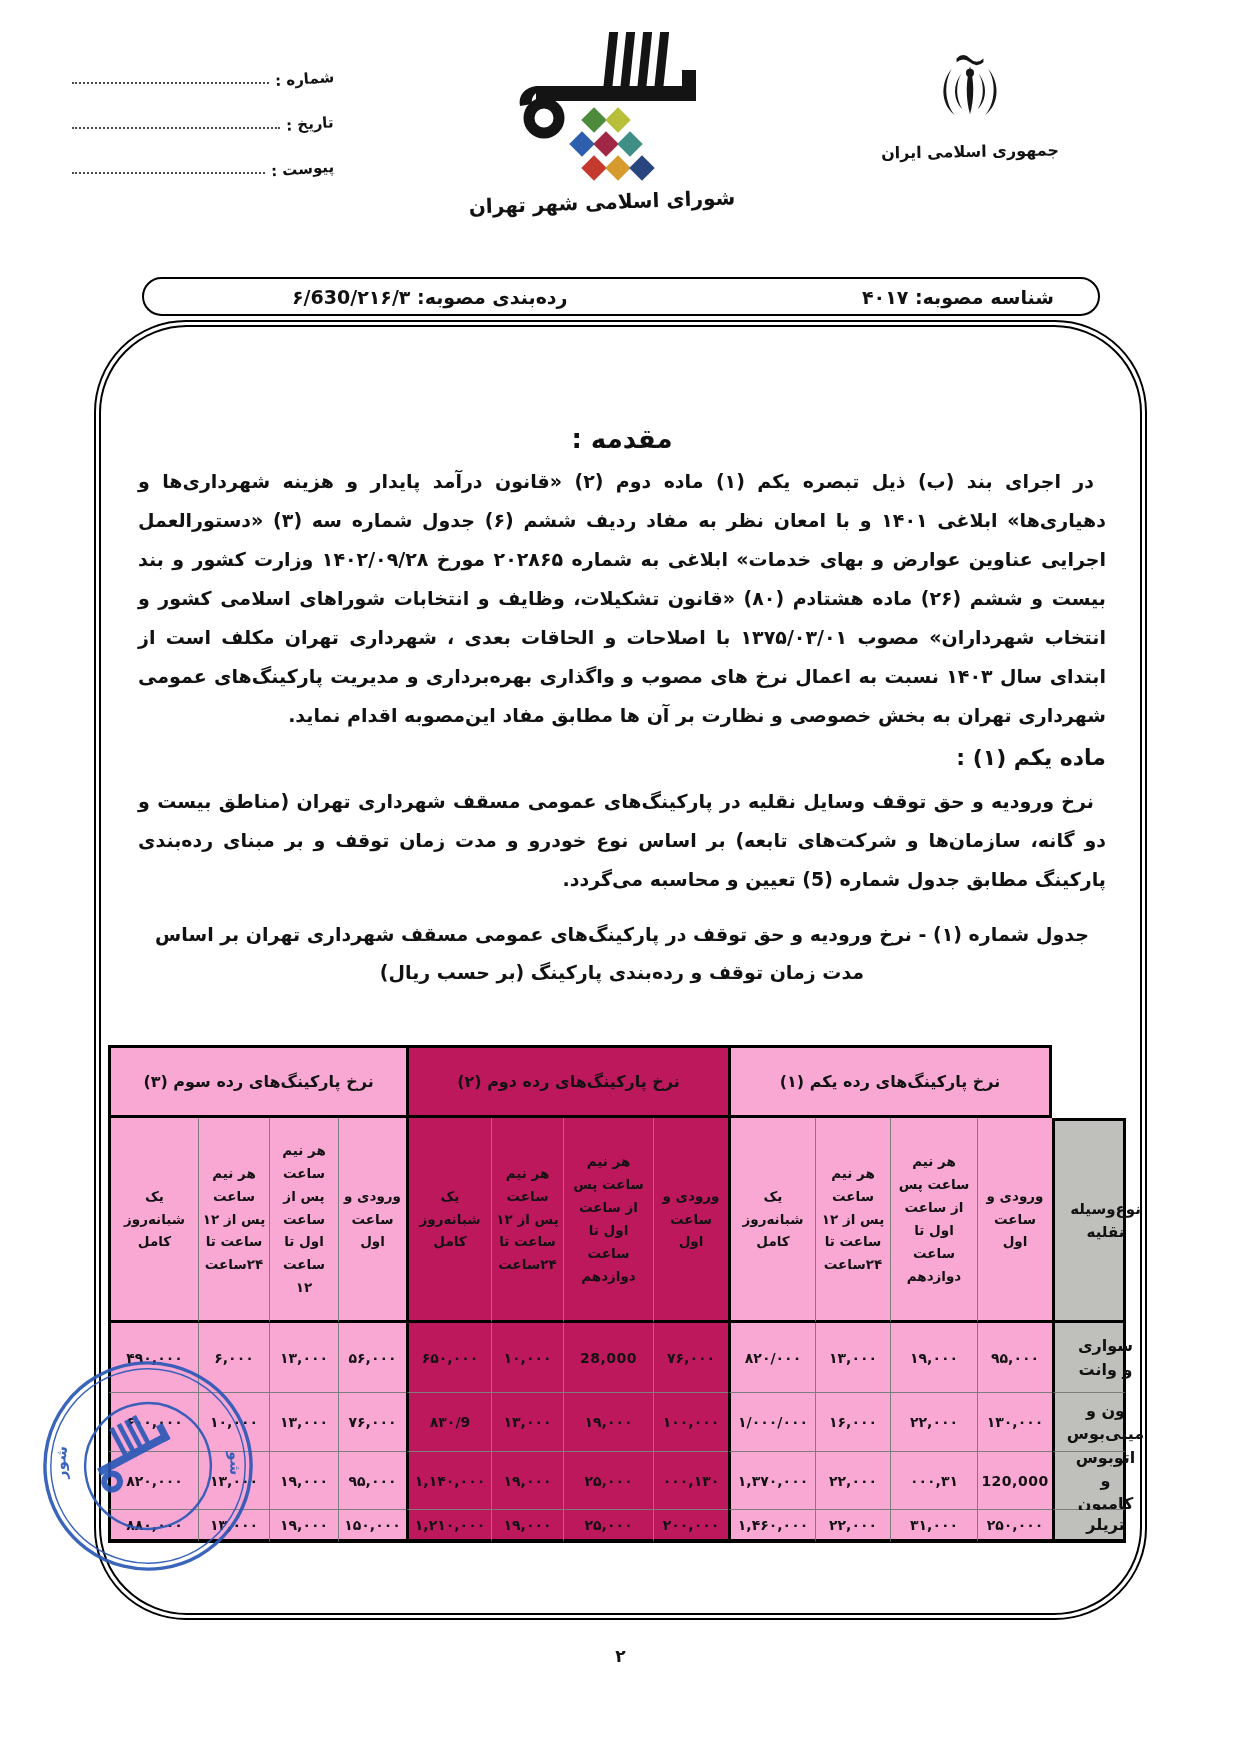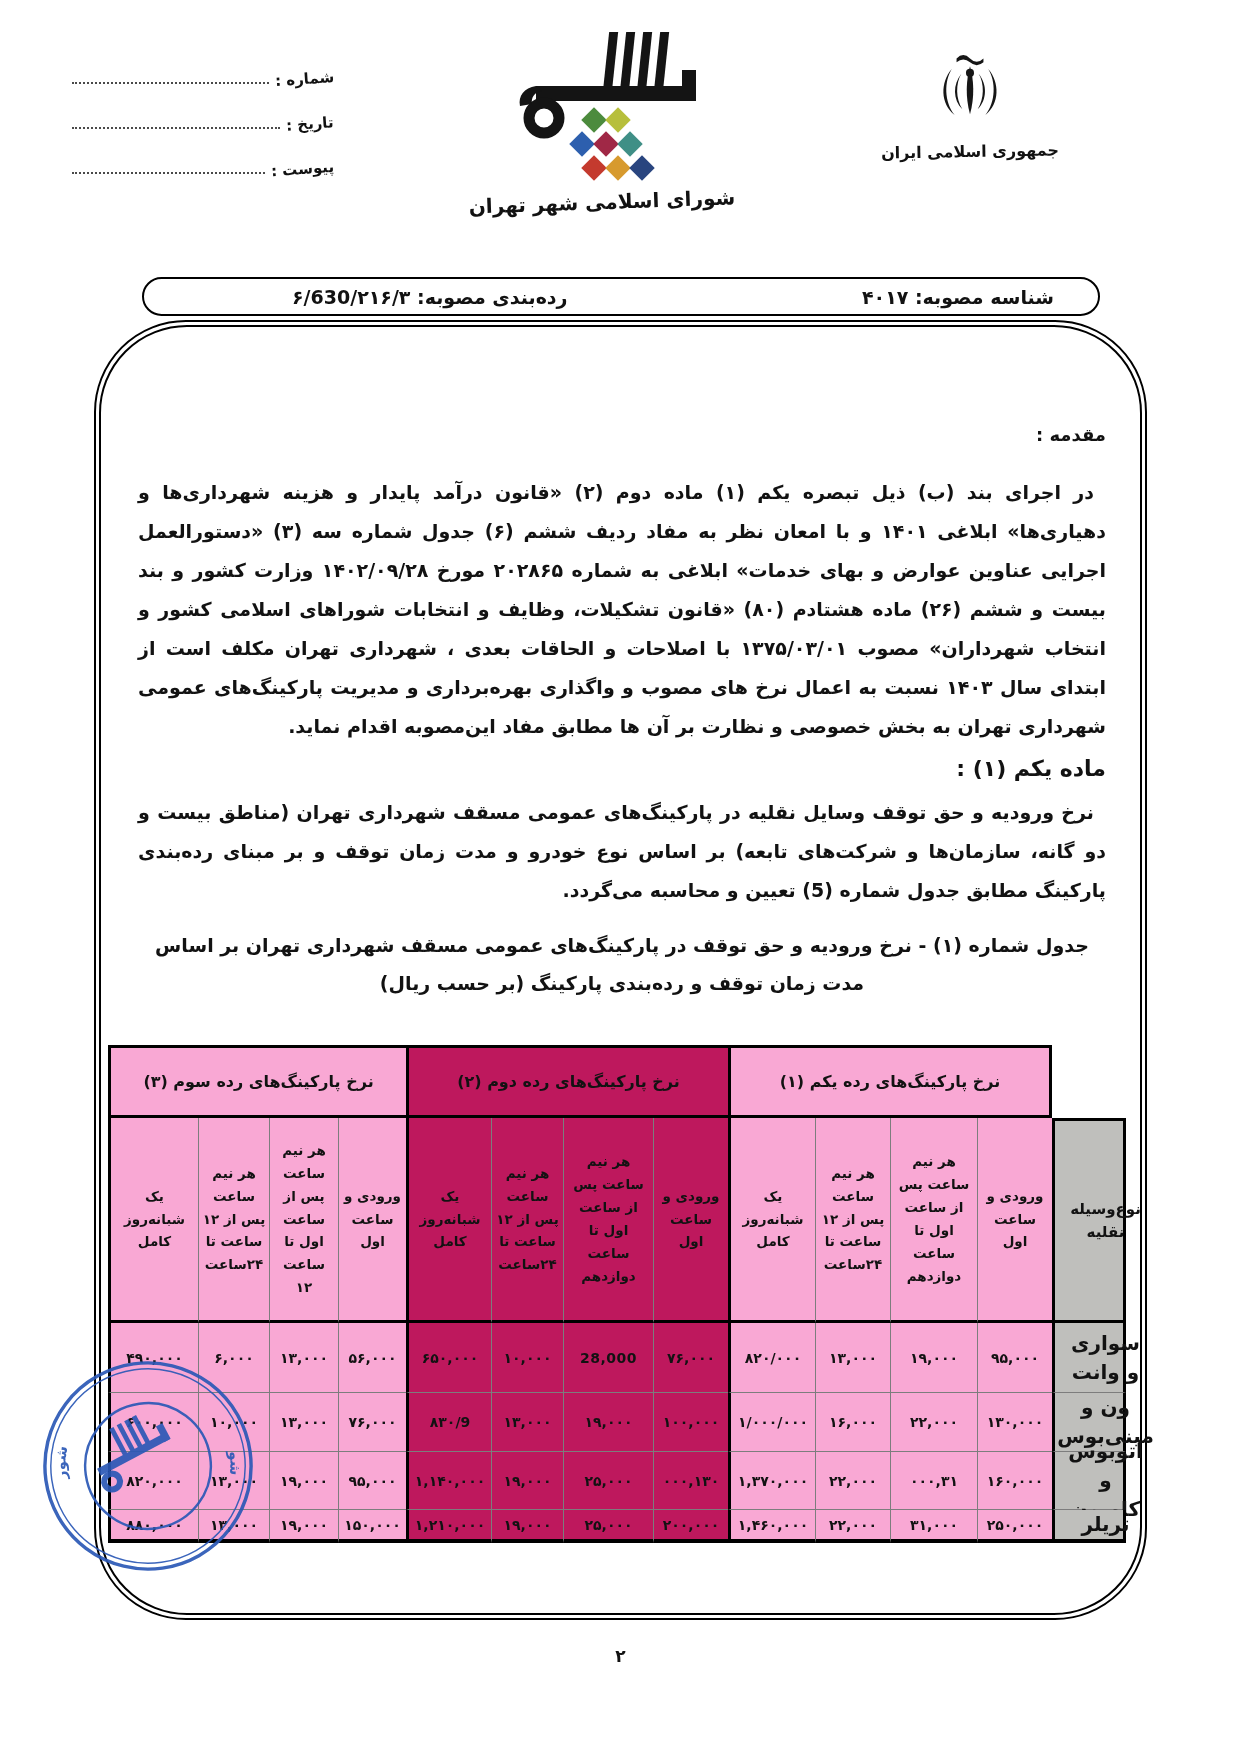--- a/index.html
+++ b/index.html
@@ -23,21 +23,21 @@
 
   
   .idbar { position:absolute; top:277px; left:142px; width:958px; height:39px; border:2px solid #000; border-radius:20px; display:flex; align-items:center; justify-content:space-between; padding:0 44px 0 148px; font-size:19px; background:#fff; }
 
   
   .frame { position:absolute; top:320px; left:94px; width:1053px; height:1300px; border:2.5px solid #000; border-radius:92px; }
   .frame::before { content:""; position:absolute; inset:3px; border:2.5px solid #000; border-radius:88px; }
 
   
   .content { position:absolute; top:424px; left:138px; width:968px; }
-  .h1 { font-size:18px; margin-bottom:28px; }
+  .h1 { font-size:26px; margin-bottom:8px;text-align:center; }
   .para { font-size:19px; line-height:39px; text-align:justify; margin-bottom:10px; text-indent:12px; }
   .h2 { font-size:22px; margin:6px 0 12px; }
   .ttlwrap { margin-top:16px; }
   .ttl { text-align:center; font-size:19px; line-height:38px; }
 
   
   .ptable { position:absolute; top:1045px; left:108px; display:grid; direction:rtl;
     grid-template-columns:74px 75px 87px 75px 87px 75px 90px 72px 85px 68px 69px 71px 90px;
     grid-template-rows:73px 205px 70px 59px 58px 33px; }
   .tc { display:flex; align-items:center; justify-content:center; text-align:center;
@@ -46,21 +46,21 @@
   .bg2 { background:#be185d; }
   .bgv { background:#bfbfbc;padding-left:36px; }
   .tkL { border-left:3px solid #000; }
   .tkB { border-bottom:3px solid #000; }
   .tkT { border-top:3px solid #000; }
   .tkR { border-right:3px solid #000; }
   .lastB { border-bottom:4px solid #000; }
   .ghdr { font-size:16px; }
   .subh { font-size:13.5px; line-height:1.7; }
   .vehh { font-size:15px; line-height:1.5; }
-  .vehc { font-size:20px; line-height:1.45; }
+  .vehc { font-size:16px; line-height:1.45; }
   .num  { font-size:14px; letter-spacing:.5px; }
   .ghostc { grid-row:1; grid-column:1; background:transparent; }
   .gh1 { grid-row:1; grid-column:2 / span 4; }
   .gh2 { grid-row:1; grid-column:6 / span 4; }
   .gh3 { grid-row:1; grid-column:10 / span 4; }
 
   
   .stamp { position:absolute; top:1358px; left:40px; width:216px; height:216px; opacity:.92; transform:rotate(-8deg); }
 
   .pagenum { position:absolute; top:1646px; left:0; width:100%; text-align:center; font-size:17px; }
@@ -185,21 +185,21 @@
     <div class="tc bg2 num">۱۰۰,۰۰۰</div>
     <div class="tc bg2 num">۱۹,۰۰۰</div>
     <div class="tc bg2 num">۱۳,۰۰۰</div>
     <div class="tc bg2 tkL num">۸۳۰/9</div>
     <div class="tc bg1 num">۷۶,۰۰۰</div>
     <div class="tc bg1 num">۱۳,۰۰۰</div>
     <div class="tc bg1 num">۱۰,۰۰۰</div>
     <div class="tc bg1 tkL num">۶۰۰,۰۰۰</div>
 
     <div class="tc bgv tkR tkL vehc">اتوبوس و کامیون</div>
-    <div class="tc bg1 num">۱۶۰,۰۰۰</div>
+    <div class="tc bg1 num">120,000</div>
     <div class="tc bg1 num">۰۰۰,۳۱</div>
     <div class="tc bg1 num">۲۲,۰۰۰</div>
     <div class="tc bg1 tkL num">۱,۳۷۰,۰۰۰</div>
     <div class="tc bg2 num">۰۰۰,۱۳۰</div>
     <div class="tc bg2 num">۲۵,۰۰۰</div>
     <div class="tc bg2 num">۱۹,۰۰۰</div>
     <div class="tc bg2 tkL num">۱,۱۴۰,۰۰۰</div>
     <div class="tc bg1 num">۹۵,۰۰۰</div>
     <div class="tc bg1 num">۱۹,۰۰۰</div>
     <div class="tc bg1 num">۱۳,۰۰۰</div>

